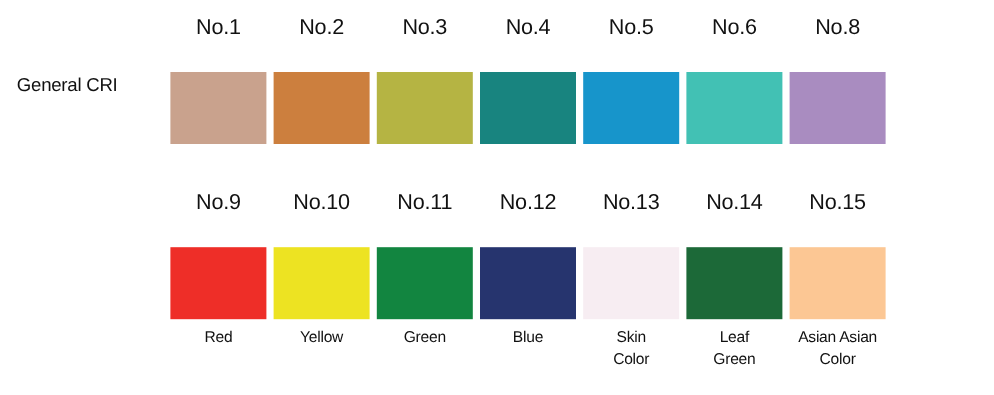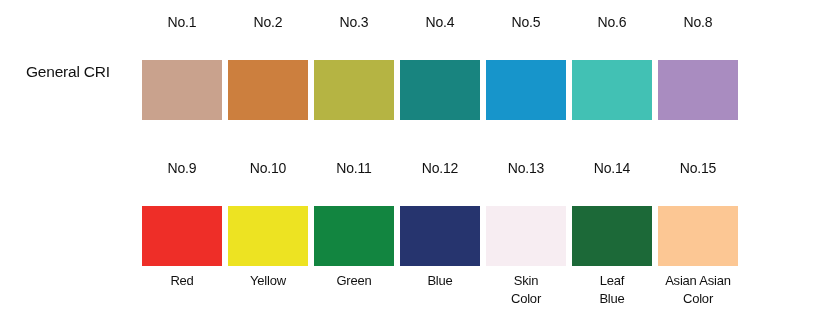--- a/index.html
+++ b/index.html
@@ -36,21 +36,20 @@
   
   .row-label {
     position: absolute;
     left: 14px;
     width: 124px;
     text-align: left;
     font-size: 15.5px;
     line-height: 20px;
     color: #111111;
     letter-spacing: -0.2px;
-    margin-left: 12px;
   }
   #block-general .row-label { top: 62px; }
   .row-label .label-line { display: block; white-space: nowrap; }
   .row-label .label-sub { letter-spacing: -0.8px; }
 
   
   .swatch-strip {
     position: absolute;
     left: 142px;
     display: flex;
@@ -60,21 +59,21 @@
   #block-special .swatch-strip { top: 10px; }
 
   .swatch-cell {
     width: 80px;
     display: flex;
     flex-direction: column;
     align-items: center;
   }
 
   .swatch-index {
-    font-size: 14px;
+    font-size: 18px;
     line-height: 17px;
     height: 19px;
     color: #111111;
     letter-spacing: -0.2px;
     white-space: nowrap;
     text-align: right;
   }
 
   .swatch-box {
     width: 80px;
@@ -170,21 +169,21 @@
         <div class="swatch-cell">
           <div class="swatch-index">No.13</div>
           <div class="swatch-box" style="background: rgb(247, 237, 242);"></div>
           <div class="swatch-caption">Skin
 Color</div>
         </div>
         <div class="swatch-cell">
           <div class="swatch-index">No.14</div>
           <div class="swatch-box" style="background: rgb(28, 105, 56);"></div>
           <div class="swatch-caption">Leaf
-Blue</div>
+Green</div>
         </div>
         <div class="swatch-cell">
           <div class="swatch-index">No.15</div>
           <div class="swatch-box" style="background: rgb(252, 199, 148);"></div>
           <div class="swatch-caption">Asian Asian
 Color</div>
         </div>
       </div>
   </div>
 

